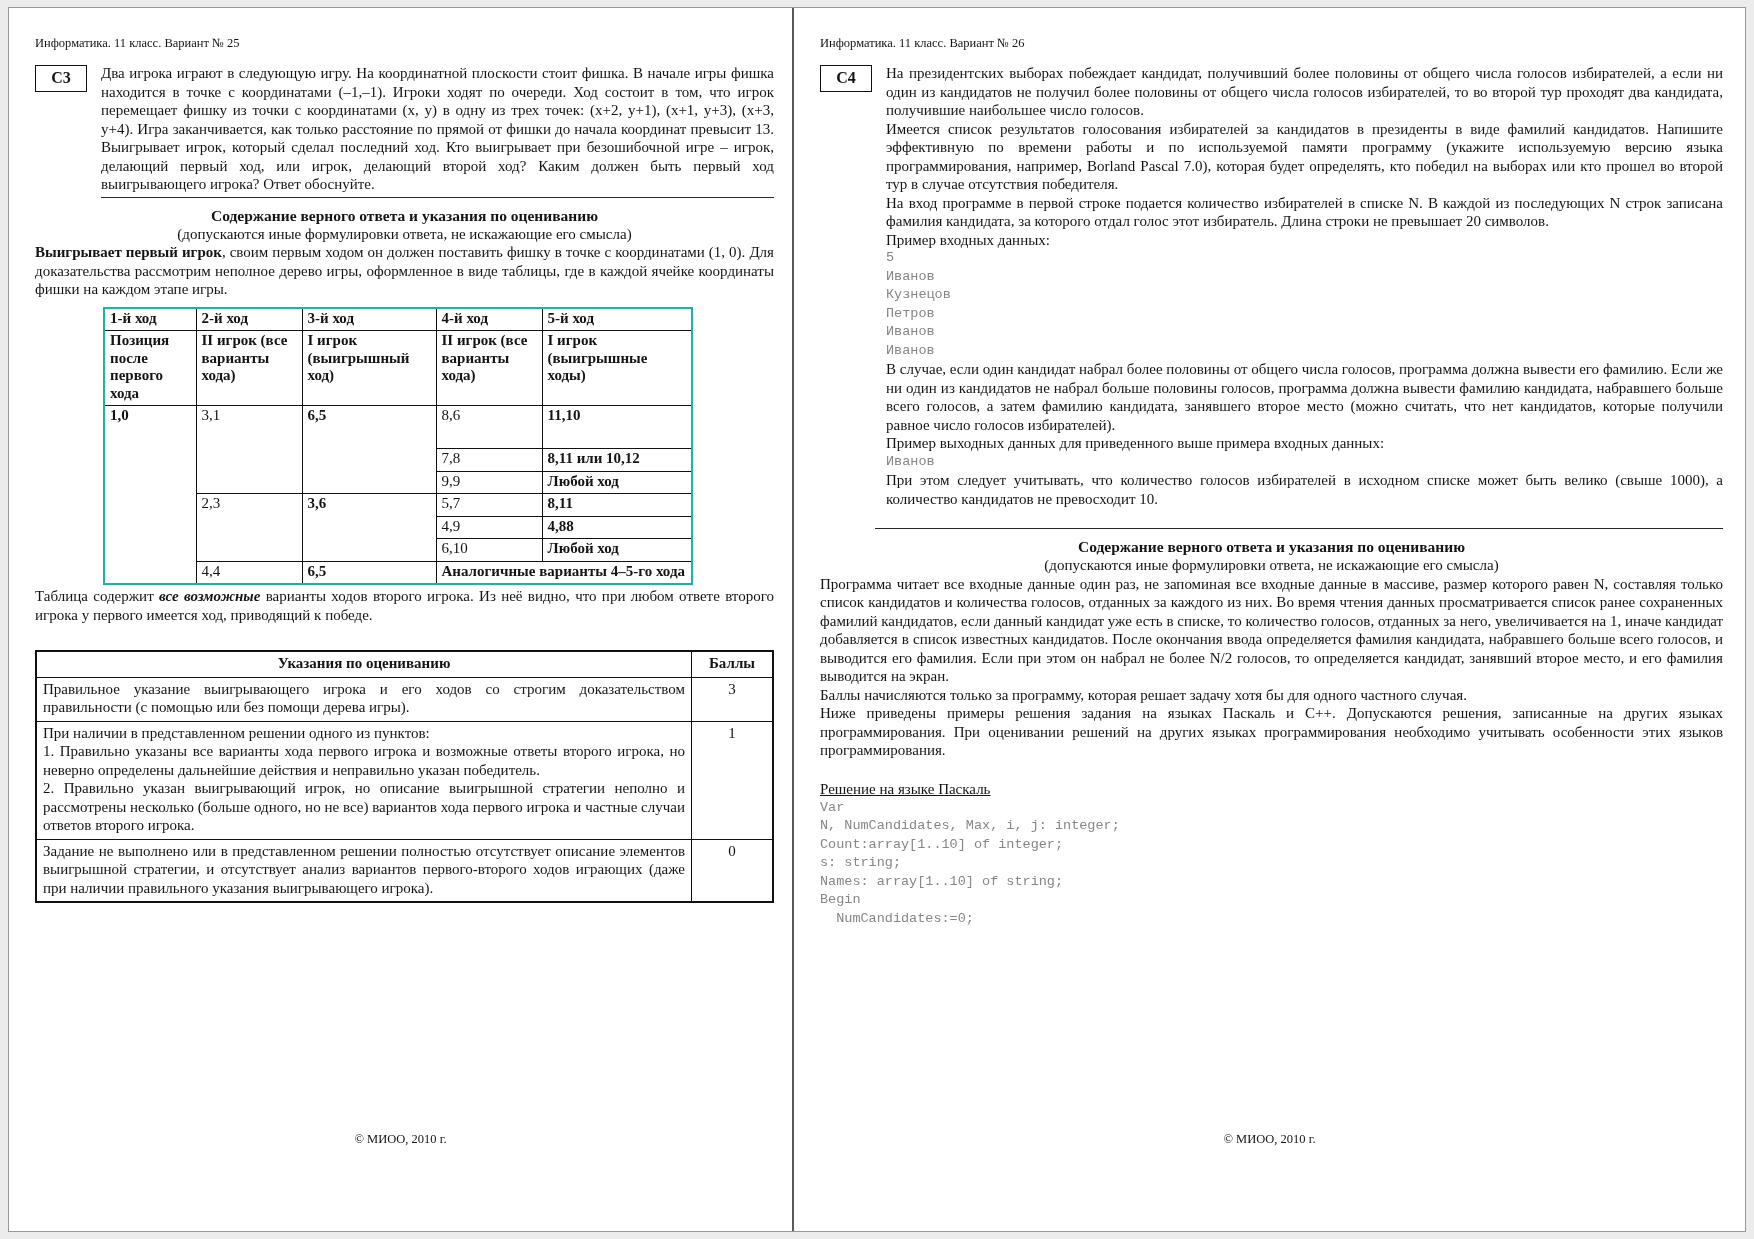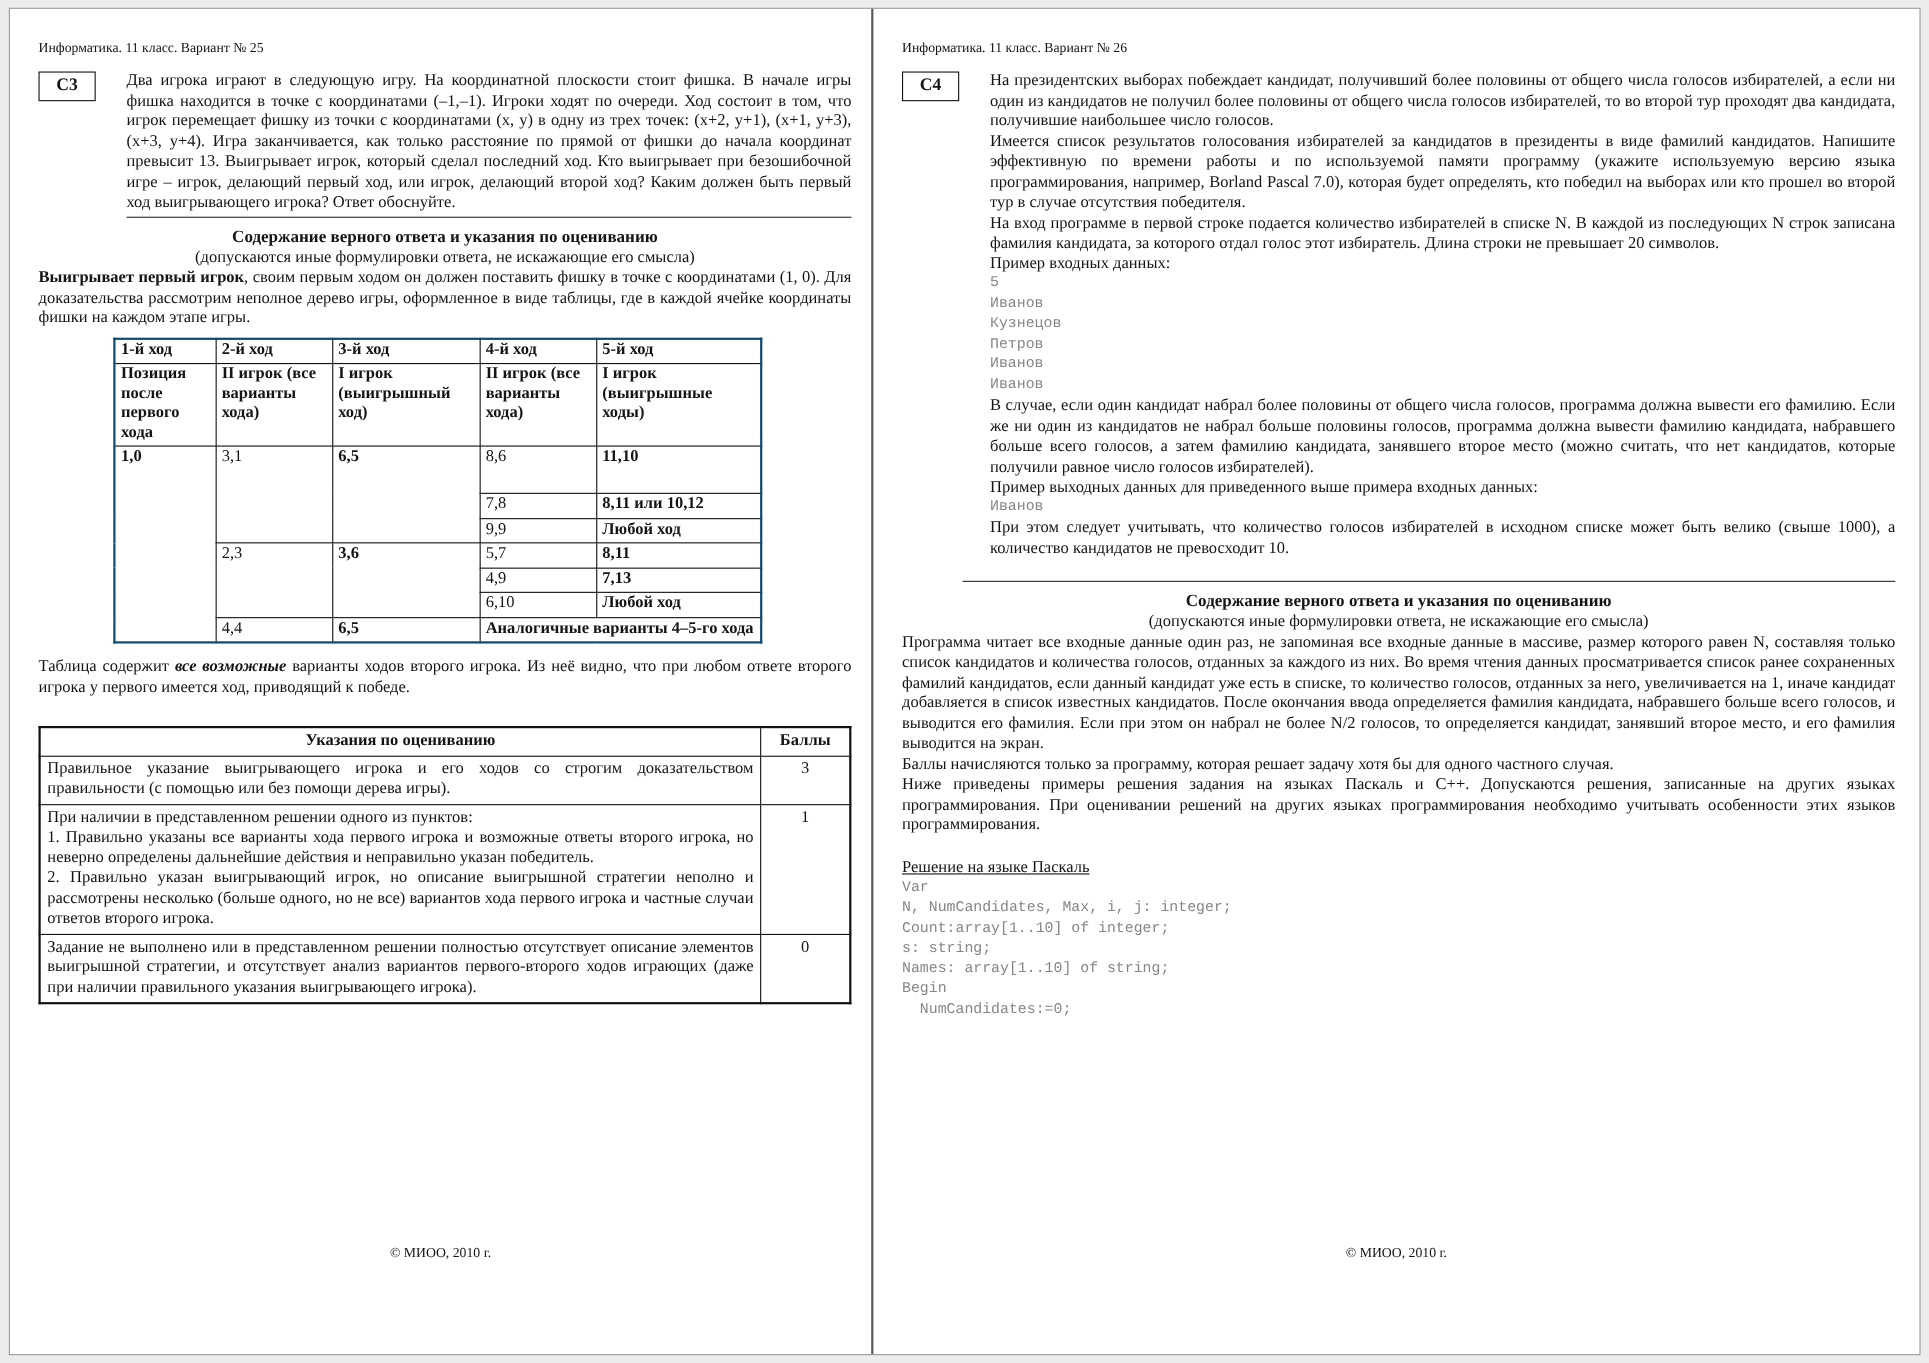--- a/index.html
+++ b/index.html
@@ -27,36 +27,36 @@
   }
 
   .task-row { display:flex; align-items:flex-start; }
   .task-id {
     width:50px; min-width:50px;
     border:1.5px solid #111;
     font-weight:bold; text-align:center;
     font-size:16px; line-height:20px;
     padding:2px 0 3px; margin-top:1px;
   }
-  .task-col { flex:1; margin-left:28px; min-width:0; }
+  .task-col { flex:1; margin-left:14px; min-width:0; }
 
   p.just { margin:0; text-align:justify; font-size:15px; line-height:18.5px; }
   .b  { font-weight:bold; }
   .bi { font-weight:bold; font-style:italic; }
 
   .sep        { border-top:1.5px solid #2a2a2a; margin-top:3px; }
   .sep-right  { border-top:1.5px solid #2a2a2a; margin:20px 0 3px 55px; }
 
   .center-b { text-align:center; font-weight:bold; font-size:15.5px; line-height:19px; margin-top:8px; }
   .center-n { text-align:center; font-size:15px; line-height:18.5px; }
 
   .lead { margin-top:14px; }
 
   table { border-collapse:collapse; }
-  .game-table { margin:8px 0 12px 68px; border:2px solid #0c4a6e; }
+  .game-table { margin:8px 0 2px 68px; border:2px solid #14b8a6; }
   .game-table th, .game-table td {
     border:1px solid #111;
     font-size:15px; line-height:17.5px;
     padding:1px 5px 3px; text-align:left; vertical-align:top;
     font-weight:normal;
   }
   .game-table .hb { font-weight:bold; }
 
   .note { margin-top:14px; }
 
@@ -149,21 +149,21 @@
           <td class="hb">Любой ход</td>
         </tr>
         <tr>
           <td rowspan="3">2,3</td>
           <td class="hb" rowspan="3">3,6</td>
           <td>5,7</td>
           <td class="hb">8,11</td>
         </tr>
         <tr>
           <td>4,9</td>
-          <td class="hb">7,13</td>
+          <td class="hb">4,88</td>
         </tr>
         <tr>
           <td>6,10</td>
           <td class="hb">Любой ход</td>
         </tr>
         <tr>
           <td>4,4</td>
           <td class="hb">6,5</td>
           <td class="hb" colspan="2">Аналогичные варианты 4–5-го хода</td>
         </tr>

